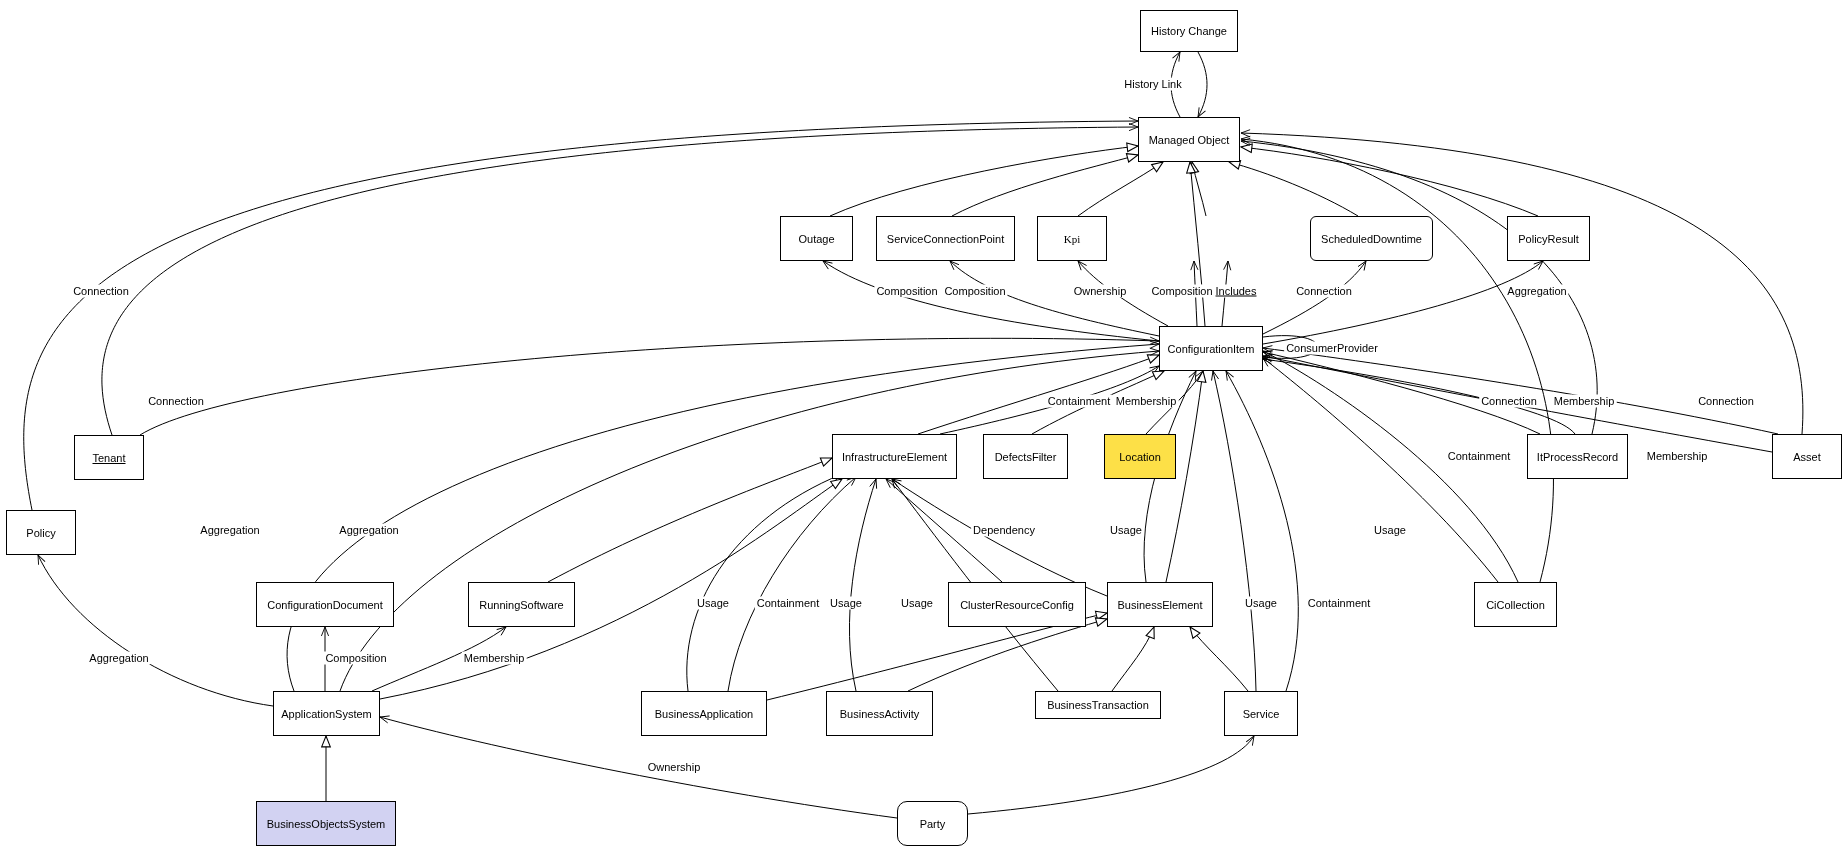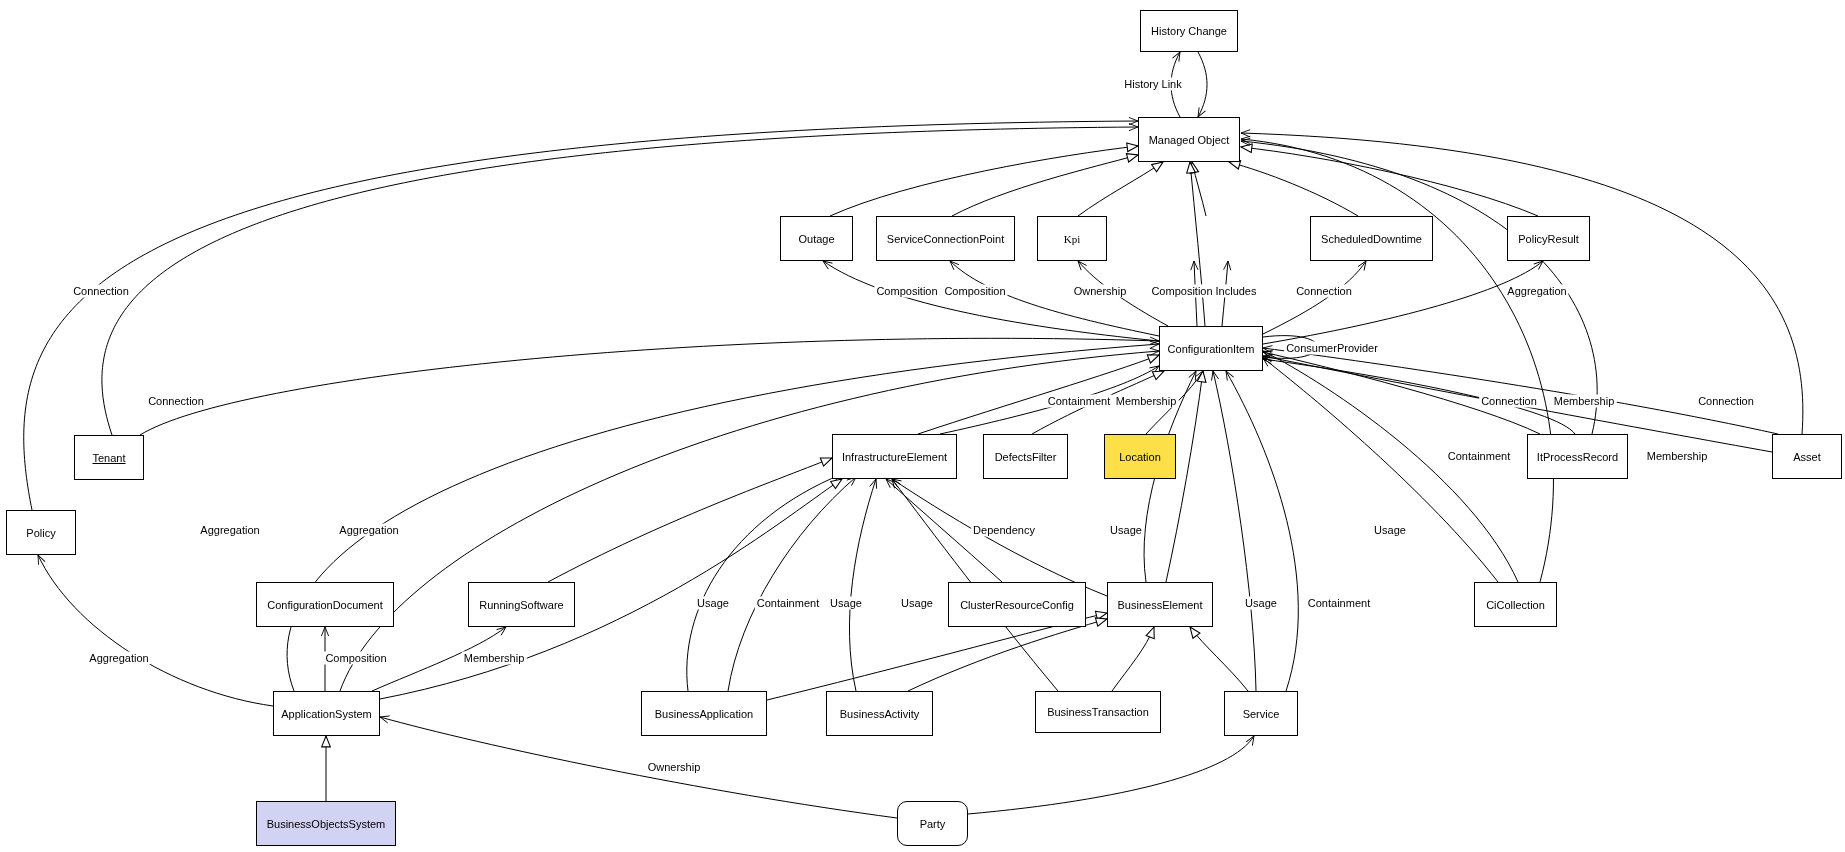--- a/index.html
+++ b/index.html
@@ -133,21 +133,21 @@
       </div>
       <div class="node" style="left: 780px; top: 216px; width: 73px; height: 45px; background: rgb(255, 255, 255); border-color: rgb(0, 0, 0);">
         <span class="node-label">Outage</span>
       </div>
       <div class="node" style="left: 876px; top: 216px; width: 139px; height: 45px; background: rgb(255, 255, 255); border-color: rgb(0, 0, 0);">
         <span class="node-label">ServiceConnectionPoint</span>
       </div>
       <div class="node" style="left: 1037px; top: 216px; width: 70px; height: 45px; background: rgb(255, 255, 255); border-color: rgb(0, 0, 0); font-family: Liberation Serif, serif;">
         <span class="node-label">Kpi</span>
       </div>
-      <div class="node" style="left: 1310px; top: 216px; width: 123px; height: 45px; background: rgb(255, 255, 255); border-color: rgb(0, 0, 0);">
+      <div class="node" style="left: 1310px; top: 216px; width: 123px; height: 45px; background: rgb(255, 255, 255); border-color: rgb(0, 0, 0); border-radius: 6px;">
         <span class="node-label">ScheduledDowntime</span>
       </div>
       <div class="node" style="left: 1507px; top: 216px; width: 83px; height: 45px; background: rgb(255, 255, 255); border-color: rgb(0, 0, 0);">
         <span class="node-label">PolicyResult</span>
       </div>
       <div class="node" style="left: 1159px; top: 326px; width: 104px; height: 45px; background: rgb(255, 255, 255); border-color: rgb(0, 0, 0);">
         <span class="node-label">ConfigurationItem</span>
       </div>
       <div class="node" style="left: 74px; top: 435px; width: 70px; height: 45px; background: rgb(255, 255, 255); border-color: rgb(0, 0, 0); text-decoration: underline;">
         <span class="node-label">Tenant</span>
@@ -187,38 +187,38 @@
       </div>
       <div class="node" style="left: 273px; top: 691px; width: 107px; height: 45px; background: rgb(255, 255, 255); border-color: rgb(0, 0, 0);">
         <span class="node-label">ApplicationSystem</span>
       </div>
       <div class="node" style="left: 641px; top: 691px; width: 126px; height: 45px; background: rgb(255, 255, 255); border-color: rgb(0, 0, 0);">
         <span class="node-label">BusinessApplication</span>
       </div>
       <div class="node" style="left: 826px; top: 691px; width: 107px; height: 45px; background: rgb(255, 255, 255); border-color: rgb(0, 0, 0);">
         <span class="node-label">BusinessActivity</span>
       </div>
-      <div class="node" style="left: 1035px; top: 691px; width: 126px; height: 42px; background: rgb(255, 255, 255); border-color: rgb(0, 0, 0);">
+      <div class="node" style="left: 1035px; top: 691px; width: 126px; height: 28px; background: rgb(255, 255, 255); border-color: rgb(0, 0, 0);">
         <span class="node-label">BusinessTransaction</span>
       </div>
       <div class="node" style="left: 1224px; top: 691px; width: 74px; height: 45px; background: rgb(255, 255, 255); border-color: rgb(0, 0, 0);">
         <span class="node-label">Service</span>
       </div>
       <div class="node" style="left: 256px; top: 801px; width: 140px; height: 45px; background: rgb(210, 210, 242); border-color: rgb(0, 0, 0);">
         <span class="node-label">BusinessObjectsSystem</span>
       </div>
       <div class="node" style="left: 897px; top: 801px; width: 71px; height: 45px; background: rgb(255, 255, 255); border-color: rgb(0, 0, 0); border-radius: 10px;">
         <span class="node-label">Party</span>
       </div>
       <div class="edge-label" style="left: 1153px; top: 84px;">History Link</div>
       <div class="edge-label" style="left: 907px; top: 291px;">Composition</div>
       <div class="edge-label" style="left: 975px; top: 291px;">Composition</div>
       <div class="edge-label" style="left: 1100px; top: 291px;">Ownership</div>
       <div class="edge-label" style="left: 1182px; top: 291px;">Composition</div>
-      <div class="edge-label" style="left: 1236px; top: 291px;">Includes</div>
+      <div class="edge-label" style="left: 1236px; top: 291px; text-decoration: underline;">Includes</div>
       <div class="edge-label" style="left: 1324px; top: 291px;">Connection</div>
       <div class="edge-label" style="left: 1537px; top: 291px;">Aggregation</div>
       <div class="edge-label" style="left: 1079px; top: 401px;">Containment</div>
       <div class="edge-label" style="left: 1146px; top: 401px;">Membership</div>
       <div class="edge-label" style="left: 1509px; top: 401px;">Connection</div>
       <div class="edge-label" style="left: 1584px; top: 401px;">Membership</div>
       <div class="edge-label" style="left: 1726px; top: 401px;">Connection</div>
       <div class="edge-label" style="left: 1677px; top: 456px;">Membership</div>
       <div class="edge-label" style="left: 1332px; top: 348px;">ConsumerProvider</div>
       <div class="edge-label" style="left: 101px; top: 291px;">Connection</div>

